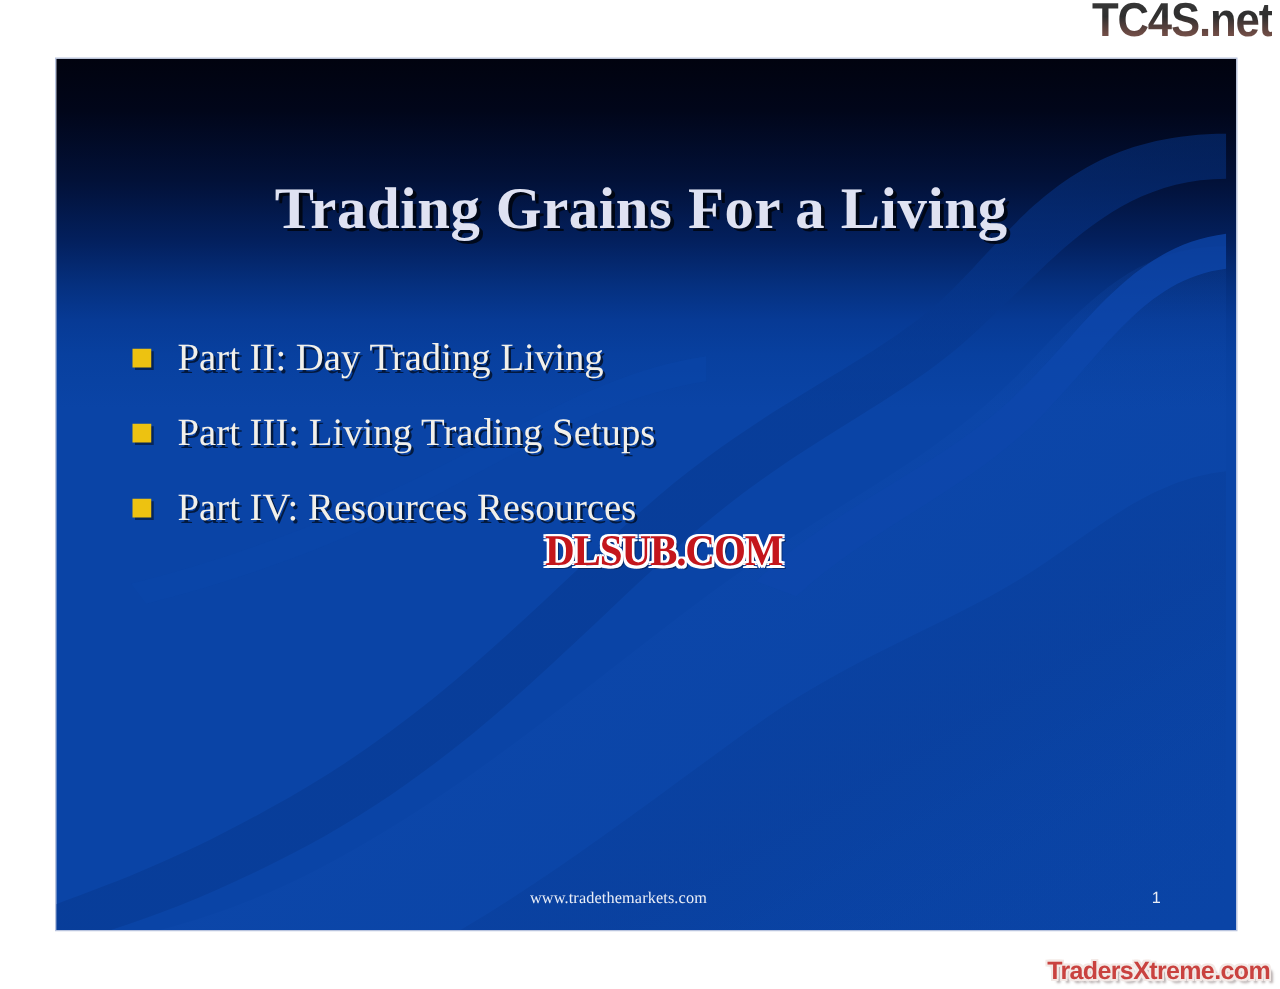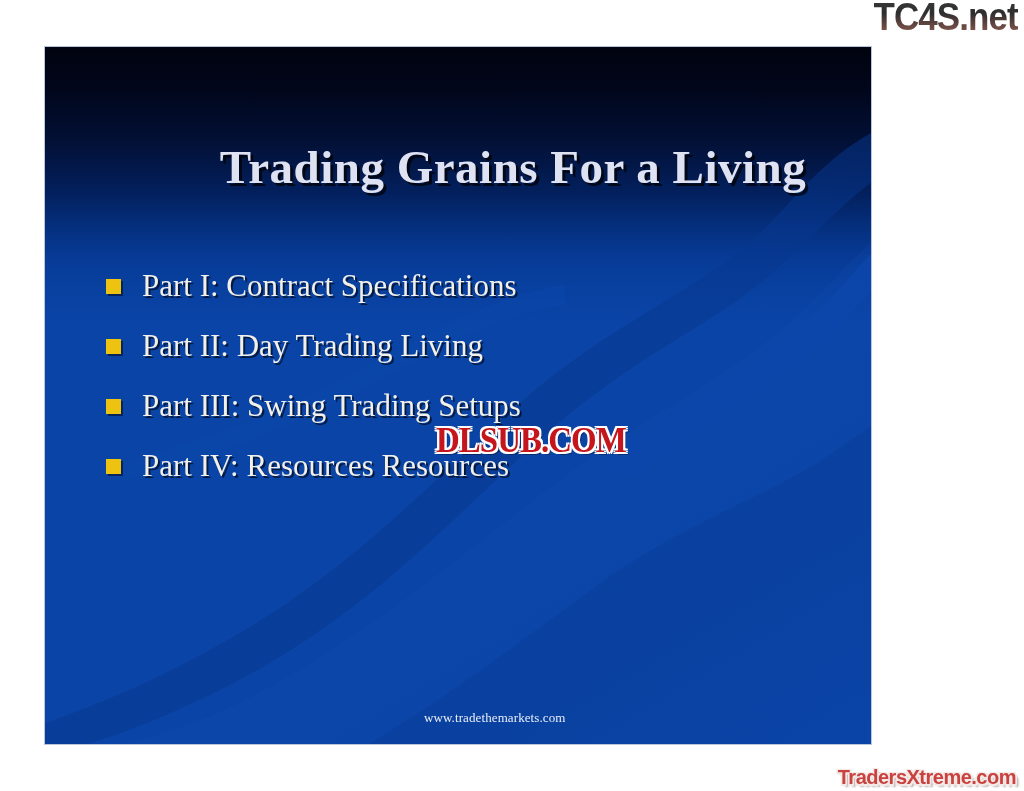--- a/index.html
+++ b/index.html
@@ -38,21 +38,21 @@
     color:transparent;
     white-space:nowrap;
     user-select:none;
   }
 
   
   #slide {
     position:absolute;
     left:44px;
     top:46px;
-    width:828px;
+    width:946px;
     height:699px;
     overflow:hidden;
     border:1px solid #b9c4de;
     background:
       linear-gradient(180deg,
         #01030f 0%,
         #01061a 6%,
         #021138 14%,
         #03205e 21%,
         #05307f 26%,
@@ -219,33 +219,29 @@
 
         <path d="M 60 420 C 140 400 220 370 300 330 C 380 290 440 250 520 238
                  L 520 258 C 444 270 386 306 310 346 C 232 386 152 416 72 436 Z" fill="#0c46aa" opacity="0.45"></path>
       </svg>
     </div>
 
     <div id="slide-title">Trading Grains For a Living</div>
 
     <div id="bullets">
 
-      <div class="bullet-row">
-        <span class="bullet-marker"></span>
-        <span class="bullet-text">Part I: Contract Specifications</span>
-      </div>
 
       <div class="bullet-row">
         <span class="bullet-marker"></span>
         <span class="bullet-text">Part II: Day Trading Living</span>
       </div>
 
       <div class="bullet-row">
         <span class="bullet-marker"></span>
-        <span class="bullet-text">Part III: Swing Trading Setups</span>
+        <span class="bullet-text">Part III: Living Trading Setups</span>
       </div>
 
       <div class="bullet-row">
         <span class="bullet-marker"></span>
         <span class="bullet-text">Part IV: Resources Resources</span>
       </div>
 
       <div id="watermark">DLSUB.COM</div>
     </div>
 

